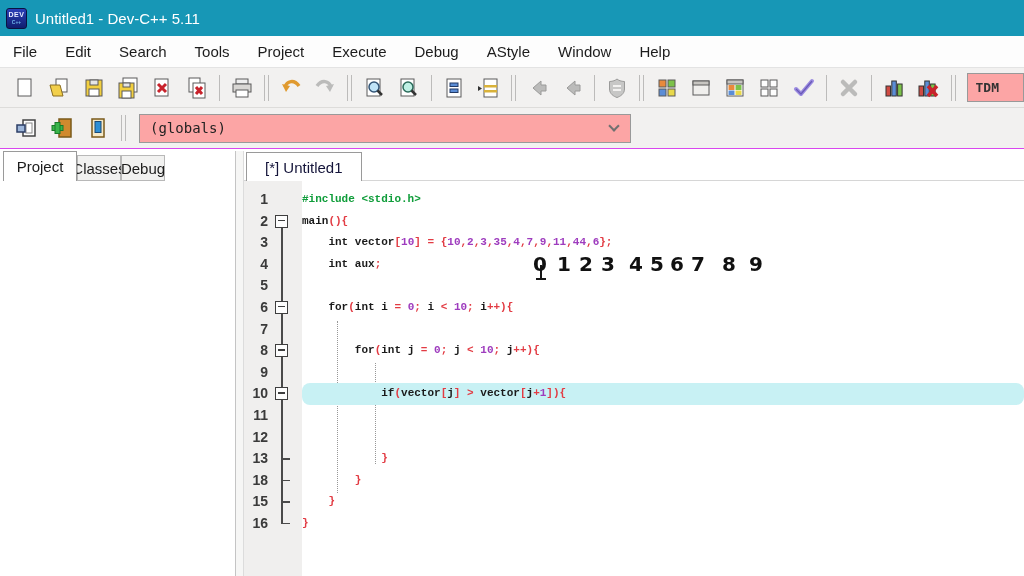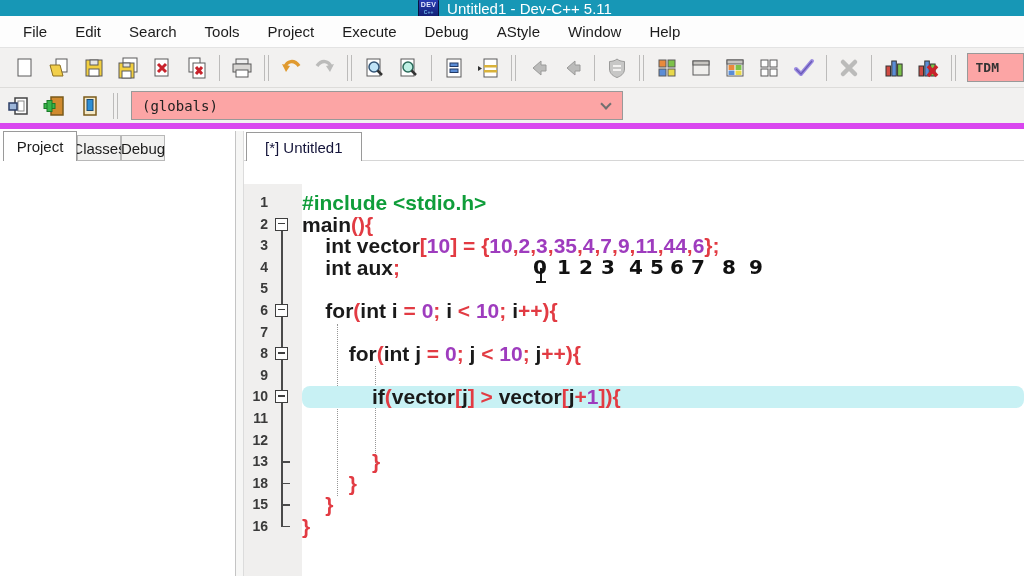--- a/index.html
+++ b/index.html
@@ -2,38 +2,38 @@
 <html><head>
 <meta charset="utf-8">
 <style>
   * { margin:0; padding:0; box-sizing:border-box; }
   html,body { width:1024px; height:576px; overflow:hidden; }
   body { font-family:"Liberation Sans", sans-serif; background:#fff; }
   .app { position:relative; width:1024px; height:576px; overflow:hidden; background:#fff;
          display:flex; flex-direction:column; }
 
   
-  .titlebar { height:16px; background:#1797b6; display:flex; align-items:center;
-              padding-left:6px; flex:0 0 auto;justify-content:center; }
+  .titlebar { height:36px; background:#1797b6; display:flex; align-items:center;
+              padding-left:6px; flex:0 0 auto; }
   .appicon { width:21px; height:21px; border-radius:3px; margin-right:8px;
              background:linear-gradient(#2a3fb8,#101e6e); border:1px solid #0a1240;
              display:flex; flex-direction:column; align-items:center; justify-content:center; }
   .appicon .t1 { font-size:7px; font-weight:bold; color:#e8ecff; line-height:8px; letter-spacing:.5px; }
   .appicon .t2 { font-size:5px; font-weight:bold; color:#6fb6e8; line-height:6px; }
   .title-text { color:#fff; font-size:15px; }
 
   
   .menubar { height:32px; background:#fdfdfd; display:flex; align-items:center;
-             padding-left:12px; border-bottom:1px solid #e3e3e3; flex:0 0 auto; }
+             padding-left:2px; border-bottom:1px solid #e3e3e3; flex:0 0 auto; }
   .menu-item { font-size:15px; color:#1c1c1c; padding:5px 11px; margin-right:6px; cursor:default; }
 
   
   .toolbar { background:#f2f1f0; display:flex; align-items:center; flex:0 0 auto; }
   .tb1 { height:40px; border-bottom:1px solid #dddcda; padding-left:8px; }
-  .tb2 { height:41px; border-bottom:6px solid #d946ef; }
+  .tb2 { height:41px; border-bottom:1px solid #d946ef; padding-left:8px; }
   .tb-btn { width:36px; height:34px; display:flex; align-items:center; justify-content:center; }
   .tb-btn svg { display:block; }
   .tb-sep { width:1px; height:26px; background:#bcbbba; margin:0 5px; }
   .tb-dsep { display:flex; gap:3px; margin:0 5px; }
   .tb-dsep i { display:block; width:1px; height:26px; background:#bcbbba; }
   .combo { height:29px; background:#fca5a5; border:1px solid #999; display:flex;
            align-items:center; font-family:"DejaVu Sans Mono", monospace; }
   .combo-compiler { width:60px; margin-left:6px; font-size:13px; font-weight:bold; color:#333;
                     padding-left:8px; overflow:hidden; white-space:nowrap; }
   .combo-scope { width:492px; margin-left:8px; font-size:14px; color:#222; padding-left:10px;
@@ -46,21 +46,21 @@
   .left-panel { width:236px; flex:0 0 auto; display:flex; flex-direction:column;
                 border-right:1px solid #c4c4c4; }
   .splitter { width:8px; flex:0 0 auto; background:#f6f6f5; border-right:1px solid #dcdcdc; }
   .ltabs { height:30px; display:flex; align-items:flex-end; padding-left:3px; flex:0 0 auto; }
   .ltab { font-size:15px; color:#1c1c1c; display:flex; align-items:center; justify-content:center; }
   .ltab.active { height:30px; background:#fff; border:1px solid #9a9a9a; border-bottom:none;
                  width:74px; position:relative; z-index:2; }
   .ltab.inactive { height:26px; background:#f1f1f0; border:1px solid #b8b8b8; width:44px; }
   .panel-body { flex:1 1 auto; background:#fff; }
 
-  .editor { flex:1 1 auto; display:flex; flex-direction:column; overflow:hidden;gap:23px; }
+  .editor { flex:1 1 auto; display:flex; flex-direction:column; overflow:hidden; }
   .etabbar { height:30px; flex:0 0 auto; display:flex; align-items:flex-end;
              border-bottom:1px solid #d6d6d6; padding-left:2px; }
   .etab { height:29px; background:#fff; border:1px solid #9a9a9a; border-bottom:none;
           margin-bottom:-1px; padding:0 18px; display:flex; align-items:center;
           font-size:15px; color:#14143a; position:relative; z-index:2; }
   .editor-body { flex:1 1 auto; position:relative; background:#fff; overflow:hidden; }
 
   .gutter-bg { position:absolute; left:0; top:0; bottom:0; width:58px; background:#f0efee; }
   .tree-v { position:absolute; left:37px; top:40px; height:303px; width:1.5px; background:#4a4a4a; }
   .indent-guide { position:absolute; width:0; border-left:1.5px dotted #979797; }
@@ -70,22 +70,22 @@
   .lines { position:absolute; left:0; top:0; right:0; padding-top:8px; }
   .code-line { display:flex; height:21.6px; line-height:21.6px; }
   .ln { width:24px; flex:0 0 auto; text-align:right; font-size:14px; font-weight:bold;
         color:#3a3a3a; }
   .fold { width:34px; flex:0 0 auto; position:relative; }
   .fbox { position:absolute; left:7px; top:4px; width:13px; height:13px; background:#fdfdfd;
           border:1.5px solid #3e3e3e; }
   .fbox::after { content:""; position:absolute; left:2px; right:2px; top:4px; height:1.5px;
                  background:#3e3e3e; }
   .ftick { position:absolute; left:13px; top:10px; width:9px; height:1.5px; background:#4a4a4a; }
-  .code { flex:1 1 auto; white-space:pre; font-family:Liberation Sans, sans-serif;
-          font-size:21px; font-weight:bold; color:#1a1a1a; }
+  .code { flex:1 1 auto; white-space:pre; font-family:Liberation Mono, monospace;
+          font-size:11px; font-weight:bold; color:#1a1a1a; }
   .code-line.hl .code { background:#c8f1f4;border-radius:8px; }
   .c-g { color:#0f9d3a; }
   .c-p { color:#e23b43; }
   .c-n { color:#9e3cbe; }
 
   .overlay-digits { position:absolute; left:0; top:0; }
   .idx-digit { position:absolute; top:71px; font-family:"DejaVu Sans", sans-serif;
                font-size:20px; font-weight:bold; color:#111; }
   .ibeam-stem { position:absolute; left:296px; top:84px; width:2px; height:15px; background:#161616; }
   .ibeam-foot { position:absolute; left:292px; top:97px; width:10px; height:2px; background:#161616; }

